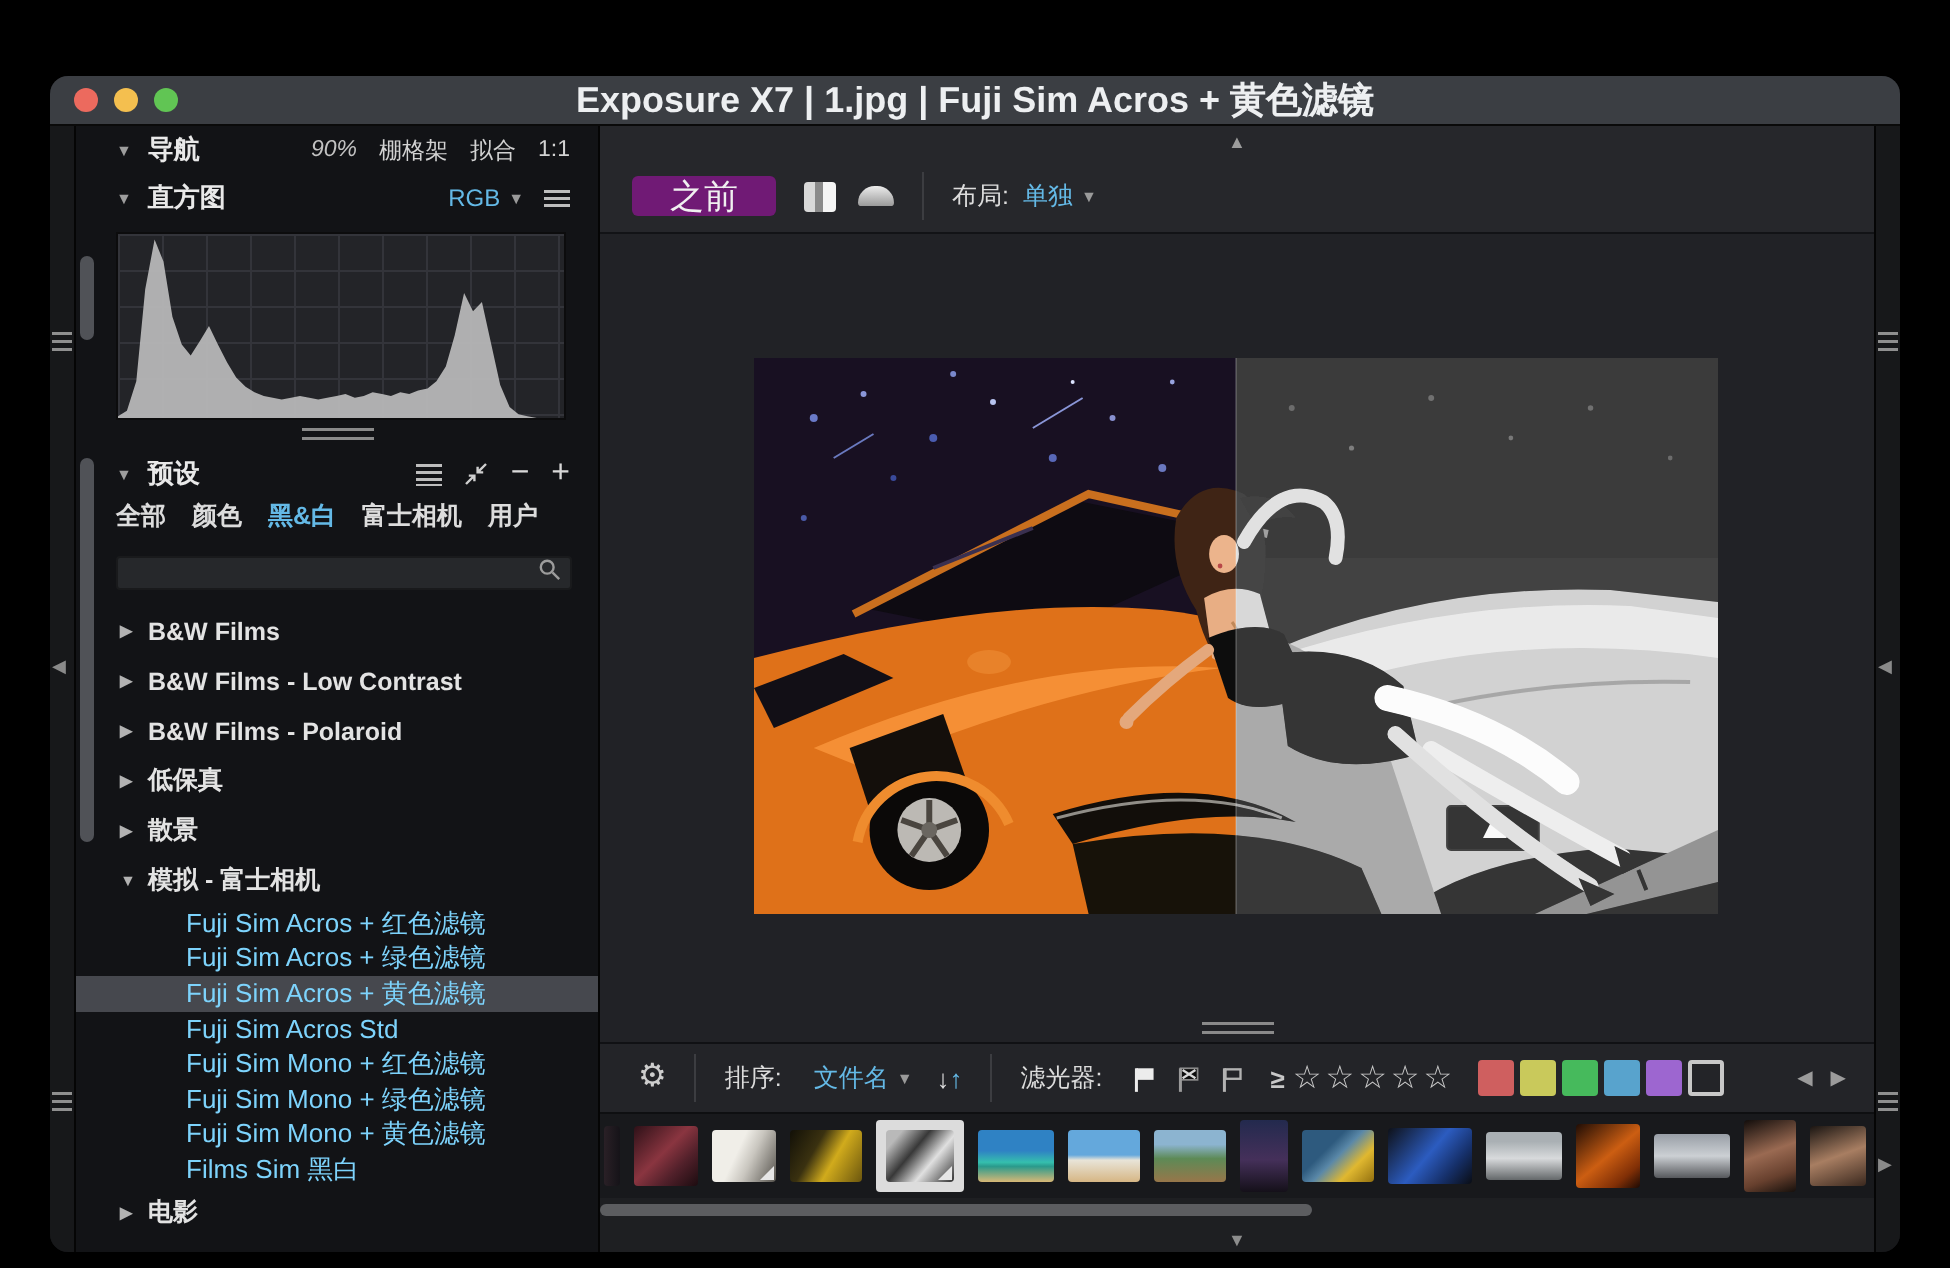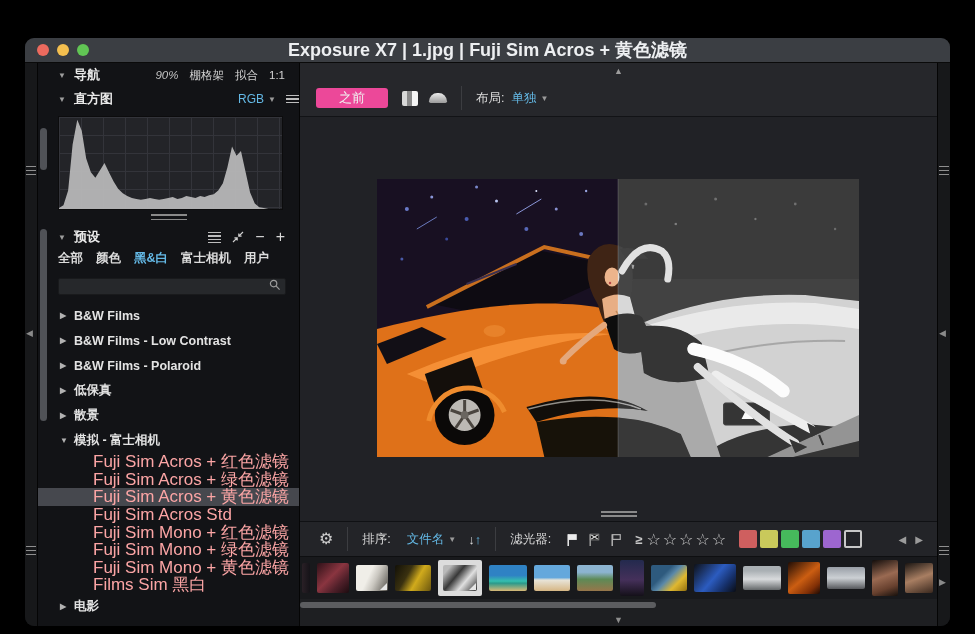--- a/index.html
+++ b/index.html
@@ -47,28 +47,28 @@
   .tabs{height:26px;display:flex;align-items:flex-start;gap:13px;padding-left:20px;flex:none}
   .ptab{font-size:12.5px;font-weight:600;color:#dcdcdc;cursor:default}
   .ptab.active{color:#64b9e6}
   .searchrow{height:24px;flex:none;padding:0 13px 0 20px;position:relative}
   .searchrow input{width:100%;height:17px;background:#26282b;border:1px solid #191a1c;border-radius:2px;
                    box-sizing:border-box;color:#ddd;font-size:11px;padding:0 18px 0 5px;outline:none}
   .mag{position:absolute;right:18px;top:3px}
   .plist{flex:1;overflow:hidden;padding-top:3px}
   .pgroup{height:25px;display:flex;align-items:center;padding-left:22px;font-size:12.5px;font-weight:600;color:#e3e3e3}
   .pgroup .gtri{font-size:8px;color:#b2b2b2;width:14px;flex:none}
-  .pitem{height:17.6px;display:flex;align-items:center;padding-left:55px;font-size:17px;color:#fca5a5;white-space:nowrap}
+  .pitem{height:17.6px;display:flex;align-items:center;padding-left:55px;font-size:13px;color:#7dd3fc;white-space:nowrap}
   .pitem.selected{background:#46484e}
   
   .main{flex:1;display:flex;flex-direction:column;background:#222327;position:relative;min-width:0}
   .maintb{height:53px;position:relative;background:#26272b;border-bottom:1px solid #121316;flex:none}
   .collapse-up{position:absolute;top:3px;left:50%;transform:translateX(-50%);color:#9c9c9c;font-size:9px}
   .controls{position:absolute;left:16px;top:23px;display:flex;align-items:center}
-  .beforebtn{width:72px;height:20px;background:#ec4899;border-radius:3px;color:#f0f0f0;font-size:13px;
+  .beforebtn{width:72px;height:20px;background:#701a75;border-radius:3px;color:#f0f0f0;font-size:17px;
              display:flex;align-items:center;justify-content:center}
   .spliticon{width:16px;height:15px;border-radius:2px;margin-left:14px;
              background:linear-gradient(90deg,#d8d8d8 0 34%,#8a8a8a 34% 60%,#f5f5f5 60%)}
   .prooficon{width:18px;height:10px;margin-left:11px;border-radius:10px 10px 2px 2px;
              background:linear-gradient(180deg,#ececec,#9a9a9a)}
   .vdiv{width:1px;height:24px;background:#3c3d41;margin:0 14px}
   .lbl{font-size:12.5px;color:#dcdcdc}
   .preview{flex:1;position:relative;background:#212226}
   .photo{position:absolute;left:77px;top:62px;width:482px;height:278px}
   .photo svg{display:block;width:100%;height:100%}
@@ -146,21 +146,21 @@
           <span class="zoompct">90%</span>
           <span>棚格架</span>
           <span>拟合</span>
           <span>1:1</span>
         </span>
       </div>
 
       <div class="prow histrow">
         <span class="tri">▼</span>
         <span class="plabel">直方图</span>
-        <span style="margin-left:auto;display:flex;align-items:center;">
+        <span style="margin-left:auto;display:flex;align-items:center;padding-right:14px">
           <span class="accent" style="font-size:12px">RGB</span>
           <span class="dd">▼</span>
           <span class="menu-icon"></span>
         </span>
       </div>
 
       <div class="histbox">
         <svg viewBox="0 0 100 100" preserveAspectRatio="none">
           <polygon id="histCurve" points="0,100 0.0,99 2.0,96 4.1,80 6.1,30 8.2,3 10.2,15 12.2,45 14.3,60 16.3,66 18.4,58 20.4,50 22.4,60 24.5,70 26.5,78 28.6,83 30.6,86 32.7,88 34.7,89 36.7,90 38.8,89 40.8,88 42.9,89 44.9,90 46.9,89 49.0,88 51.0,87 53.1,89 55.1,88 57.1,86 59.2,87 61.2,88 63.3,86 65.3,87 67.3,85 69.4,84 71.4,80 73.5,72 75.5,55 77.6,32 79.6,42 81.6,37 83.7,60 85.7,82 87.8,94 89.8,98 91.8,99 93.9,100 95.9,100 98.0,100 100.0,100 100,100" fill="#b7b7b7" opacity="0.95"></polygon>
         </svg>

